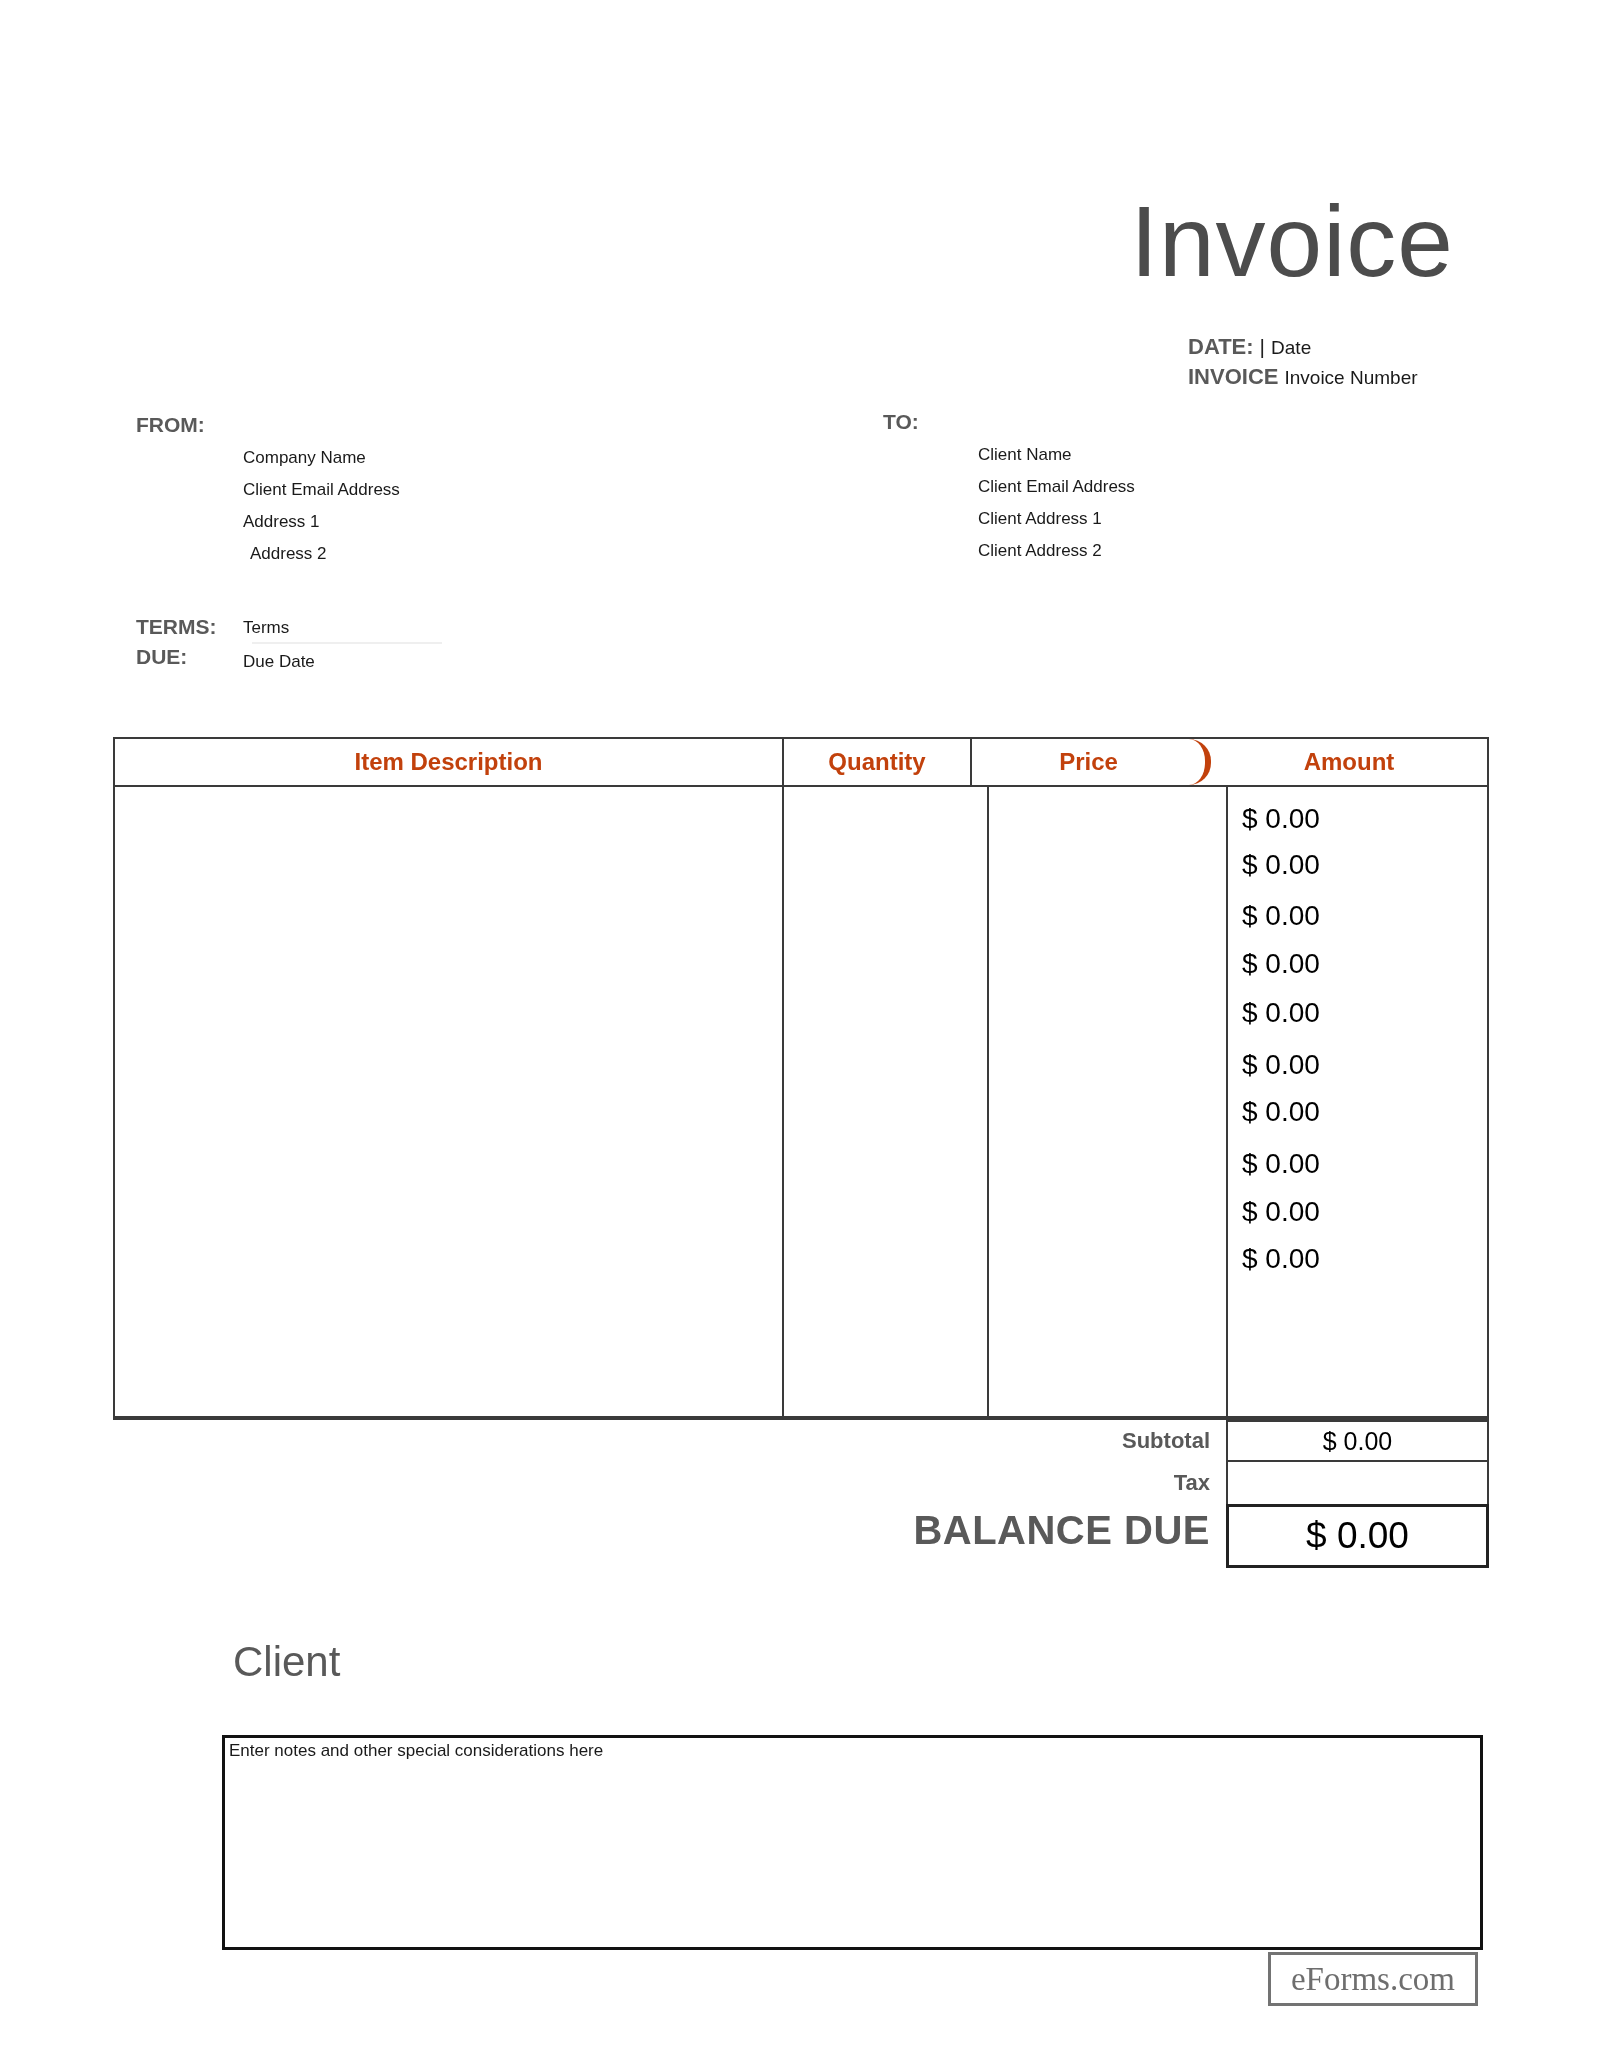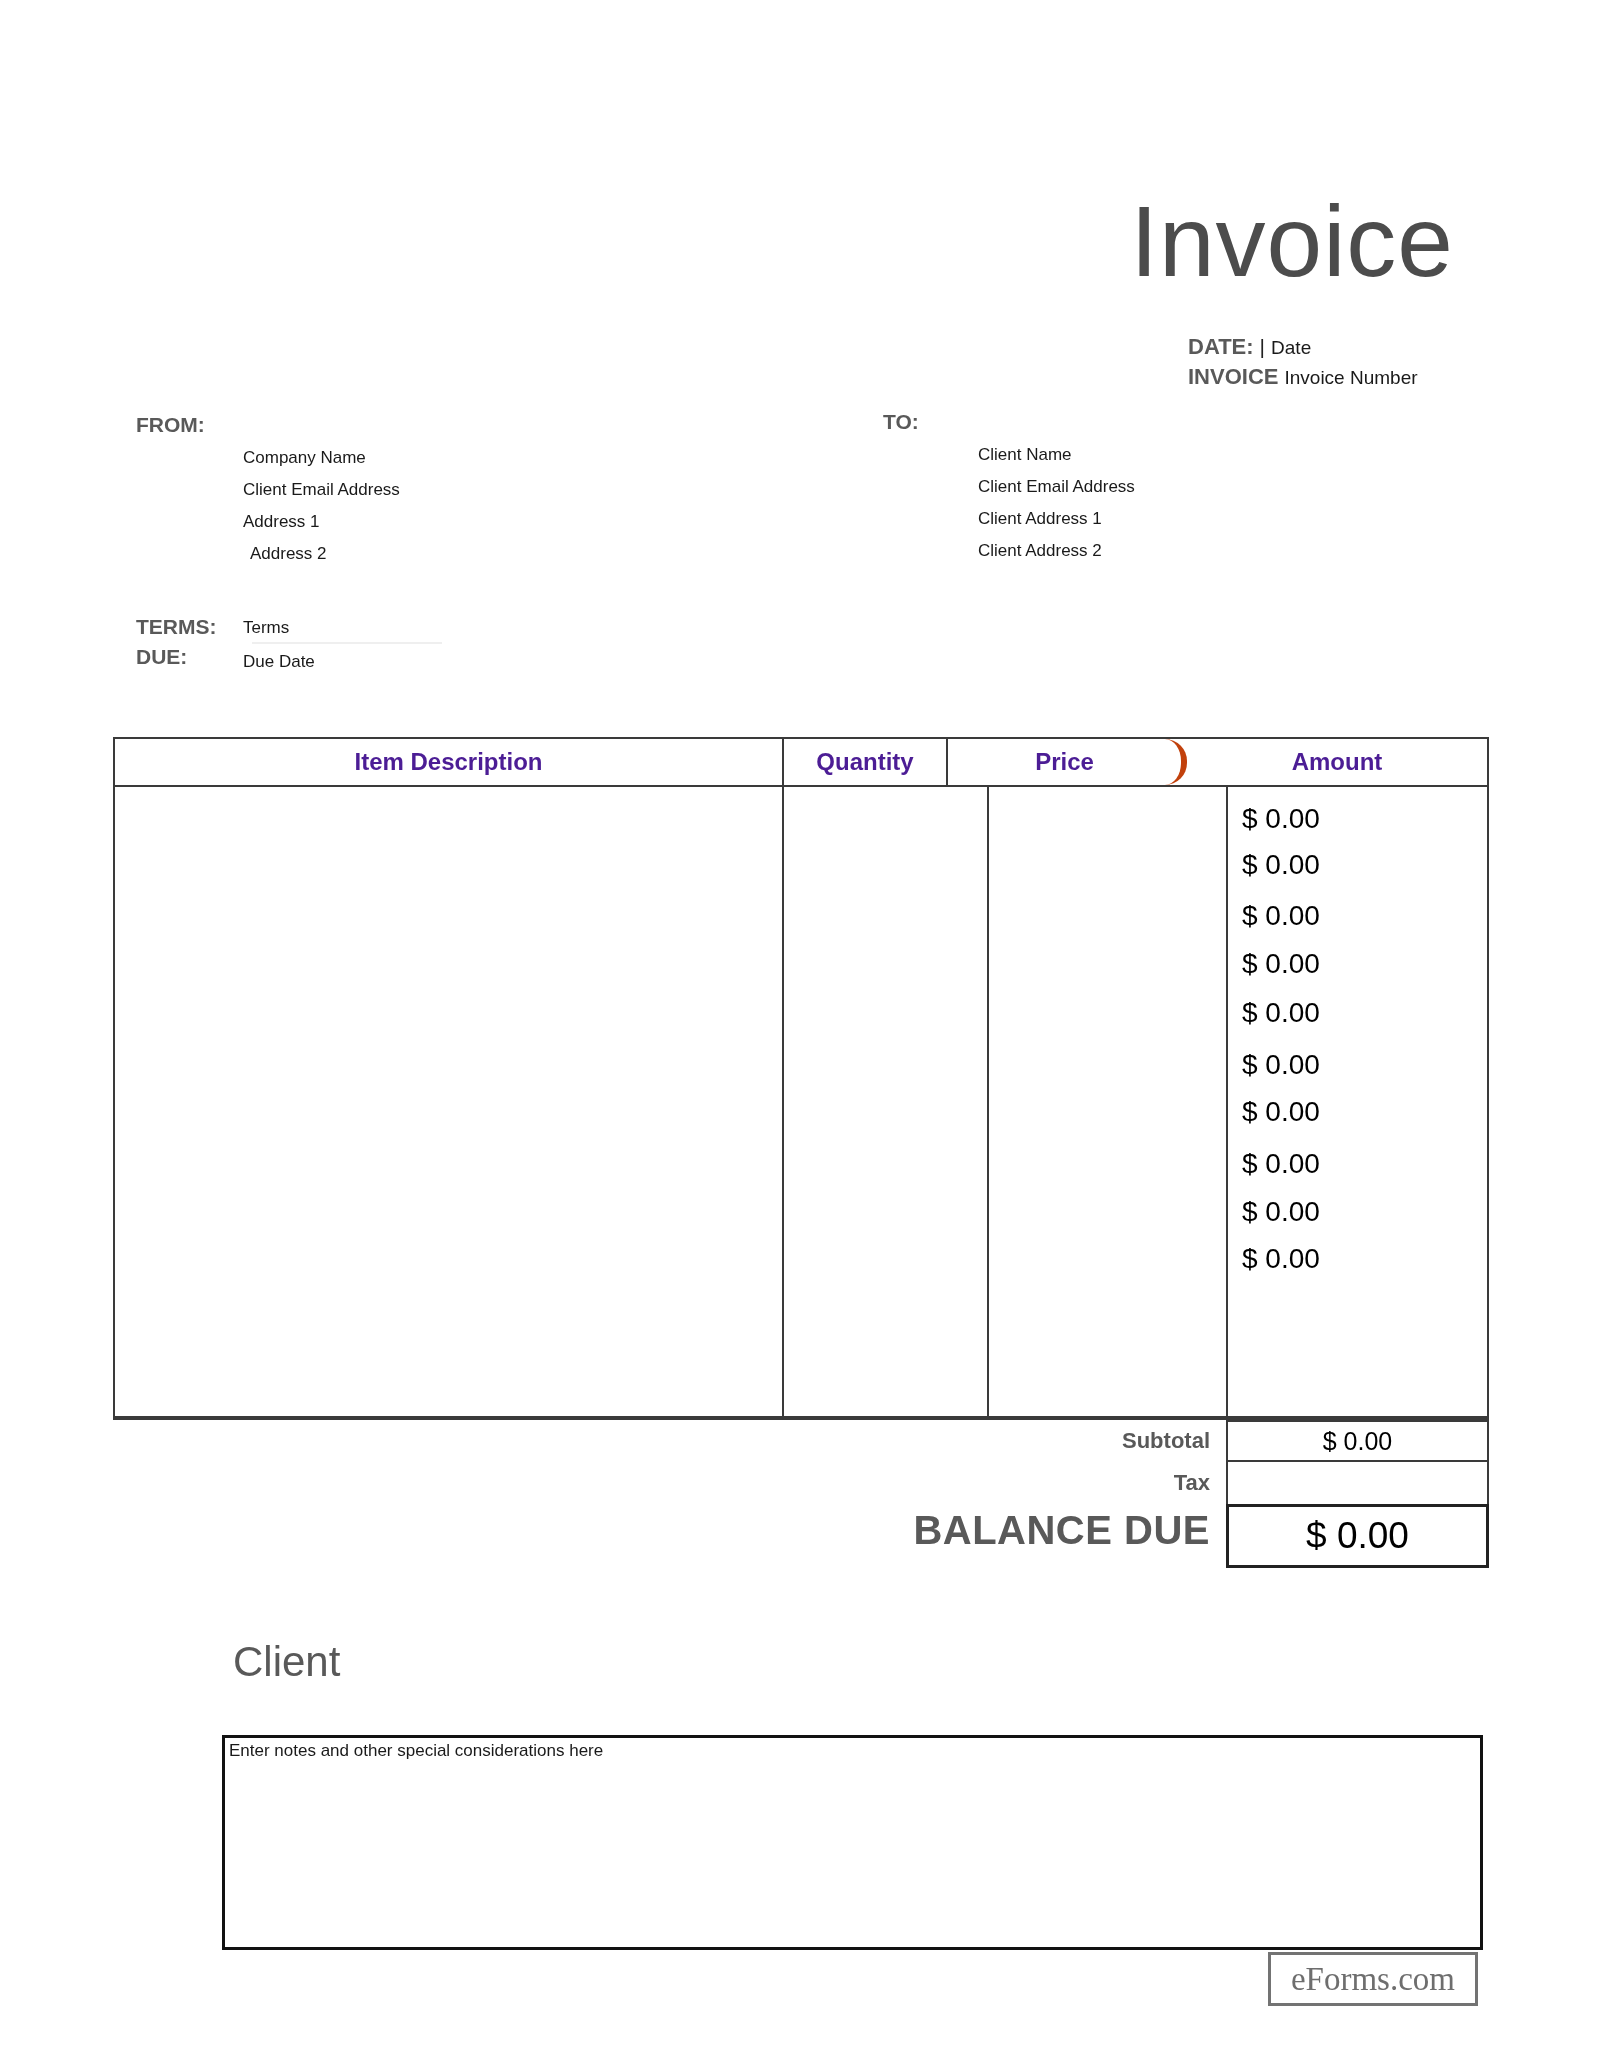--- a/index.html
+++ b/index.html
@@ -41,23 +41,23 @@
   .terms-faint-line{left:252px;top:642px;width:190px;height:2px;background:#efefef;}
 
   
   .items-table{
     left:113px;top:737px;width:1376px;height:683px;box-sizing:border-box;
     border:2px solid #3a3a3a;border-bottom:4px solid #3a3a3a;
   }
   .thead{position:absolute;left:0;top:0;right:0;height:48px;
     display:flex;border-bottom:2px solid #3a3a3a;box-sizing:border-box;}
   .th{display:flex;align-items:center;justify-content:center;
-    font-size:24px;font-weight:700;color:#4c1d95;box-sizing:border-box;}
+    font-size:24px;font-weight:700;color:#c2410c;box-sizing:border-box;}
   .th1{width:669px;border-right:2px solid #3a3a3a;}
-  .th2{width:164px;border-right:2px solid #3a3a3a;}
+  .th2{width:188px;border-right:2px solid #3a3a3a;}
   .th3{width:239px;border-right:6px solid #c2410c;border-radius:22px;}
   .th4{flex:1;}
   .tbody{position:absolute;left:0;top:48px;right:0;bottom:0;}
   .col-sep{position:absolute;top:0;bottom:0;width:2px;background:#3a3a3a;}
   .sep1{left:667px;} .sep2{left:872px;} .sep3{left:1111px;}
   .amount-cell{position:absolute;left:1127px;font-size:28px;color:#000;line-height:34px;}
 
   
   .total-label{left:700px;width:510px;text-align:right;font-weight:700;color:#595959;}
   .subtotal-label{top:1428px;font-size:22px;}

